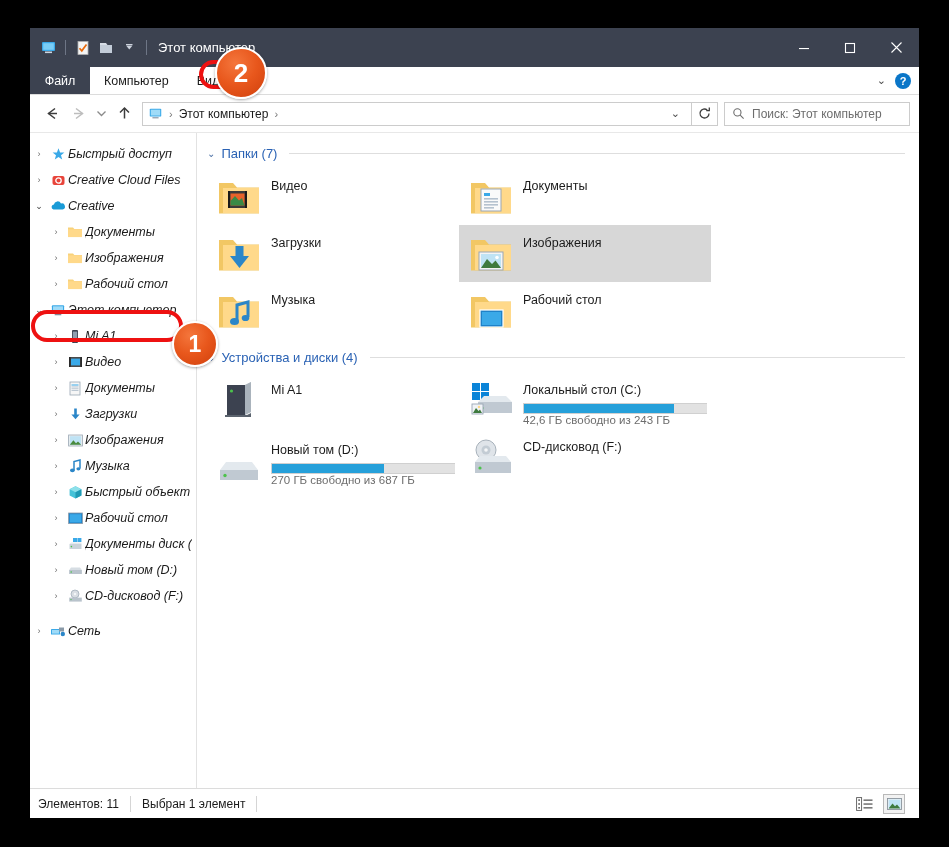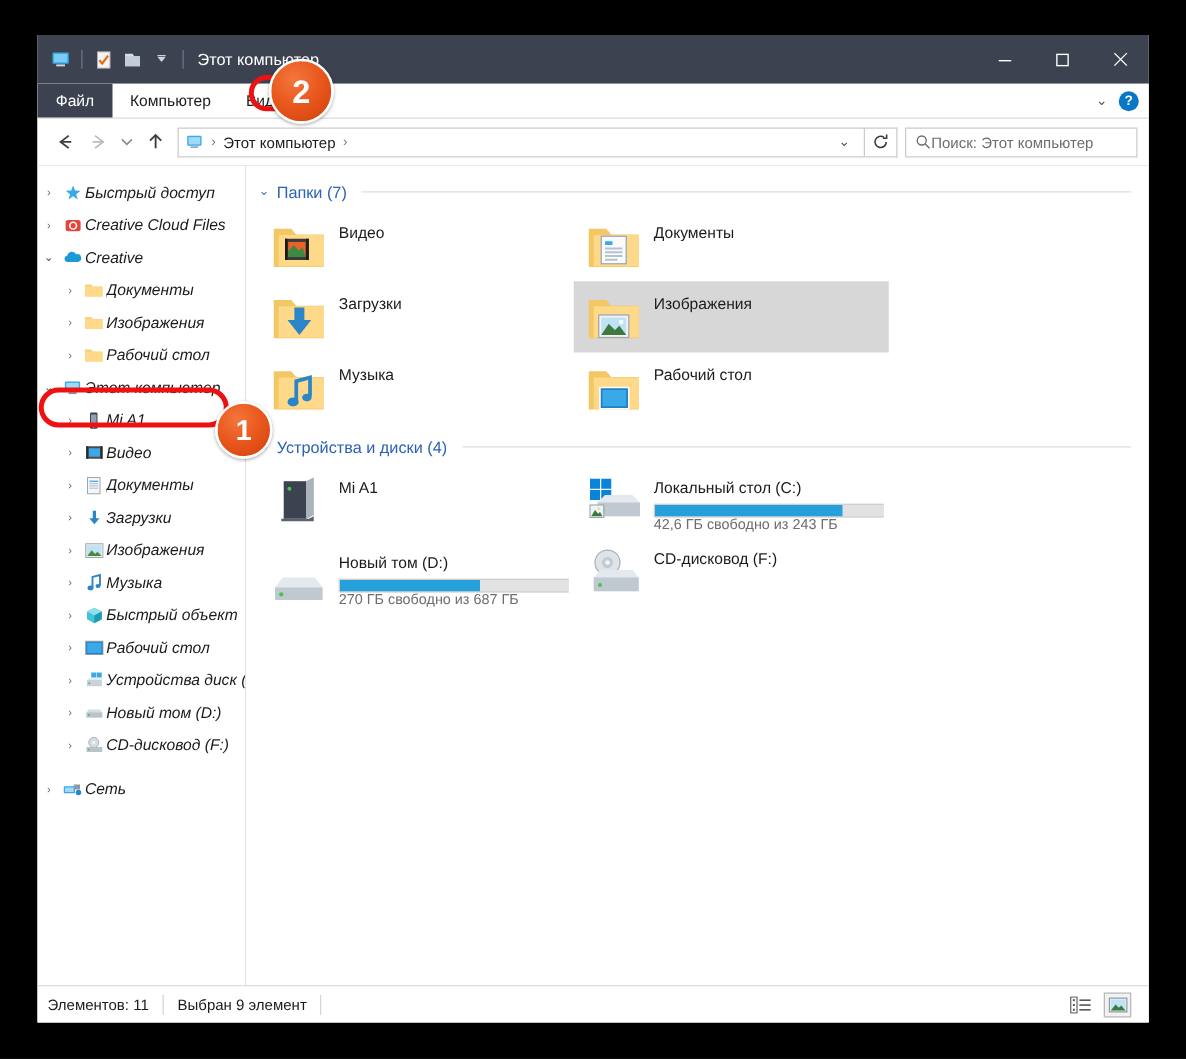--- a/index.html
+++ b/index.html
@@ -73,21 +73,21 @@
   }
   .addr-sep { color: #767676; font-size: 11px; padding: 0 3px; }
   .addr-chev { margin-left: auto; color: #4a4a4a; font-size: 11px; padding: 0 6px; }
   .refresh {
     width: 26px; height: 24px; border: 1px solid #cccccc; border-left: none;
     display: flex; align-items: center; justify-content: center; color: #3d3d3d;
   }
   .searchbox {
     width: 186px; height: 24px; border: 1px solid #cccccc; background: #fff;
     display: flex; align-items: center; padding: 0 7px; margin-left: 6px;
-    font-size: 12px; color: #6d6d6d;
+    gap: 7px; font-size: 12px; color: #6d6d6d;
   }
 
   
   .body { flex: 1; display: flex; min-height: 0; }
 
   
   .sidebar {
     width: 167px; background: #ffffff; border-right: 1px solid #e2e2e2;
     padding-top: 8px; overflow: hidden; flex: none;
   }
@@ -458,21 +458,21 @@
         <span class="chev">›</span>
         <span class="ticon">
           <svg width="15" height="14" viewBox="0 0 15 14">
               <rect x="5" y="1" width="4" height="4" fill="#3aa9e8"></rect>
               <rect x="9.4" y="1" width="4" height="4" fill="#3aa9e8"></rect>
               <path d="M1.5 7 h12 v5 h-12 Z" fill="#c9d2da"></path>
               <path d="M1.5 7 L3 5.5 h10.5 L13.5 7 Z" fill="#e3e9ee"></path>
               <circle cx="3.4" cy="9.6" r="0.8" fill="#4cc24c"></circle>
             </svg>
         </span>
-        <span class="tlabel">Устройства диск (</span>
+        <span class="tlabel">Документы диск (</span>
       </div>
 
       <div class="tree-item indent-2">
         <span class="chev">›</span>
         <span class="ticon">
           <svg width="15" height="11" viewBox="0 0 15 11">
               <path d="M1.2 5 L3 2.6 h9 L13.8 5 v4 h-12.6 Z" fill="#d6dde3"></path>
               <path d="M1.2 5 h12.6 v4 h-12.6 Z" fill="#b9c3cc"></path>
               <circle cx="3.2" cy="7" r="0.8" fill="#4cc24c"></circle>
             </svg>
@@ -694,21 +694,21 @@
             <div class="cname">CD-дисковод (F:)</div>
           </div>
         </div>
       </div>
     </div>
   </div>
 
   <div class="statusbar">
     <span>Элементов: 11</span>
     <span class="sb-sep"></span>
-    <span>Выбран 9 элемент</span>
+    <span>Выбран 1 элемент</span>
     <span class="sb-sep"></span>
     <span class="sb-right">
       <span class="viewbtn">
         <svg width="17" height="14" viewBox="0 0 17 14">
           <rect x="0.6" y="0.6" width="5" height="12.8" fill="none" stroke="#5a5a5a" stroke-width="0.9"></rect>
           <rect x="2.3" y="2.3" width="1.6" height="1.6" fill="#5a5a5a"></rect>
           <rect x="2.3" y="6.2" width="1.6" height="1.6" fill="#5a5a5a"></rect>
           <rect x="2.3" y="10" width="1.6" height="1.6" fill="#5a5a5a"></rect>
           <rect x="7.5" y="2.5" width="9" height="1.3" fill="#5a5a5a"></rect>
           <rect x="7.5" y="6.4" width="9" height="1.3" fill="#5a5a5a"></rect>

